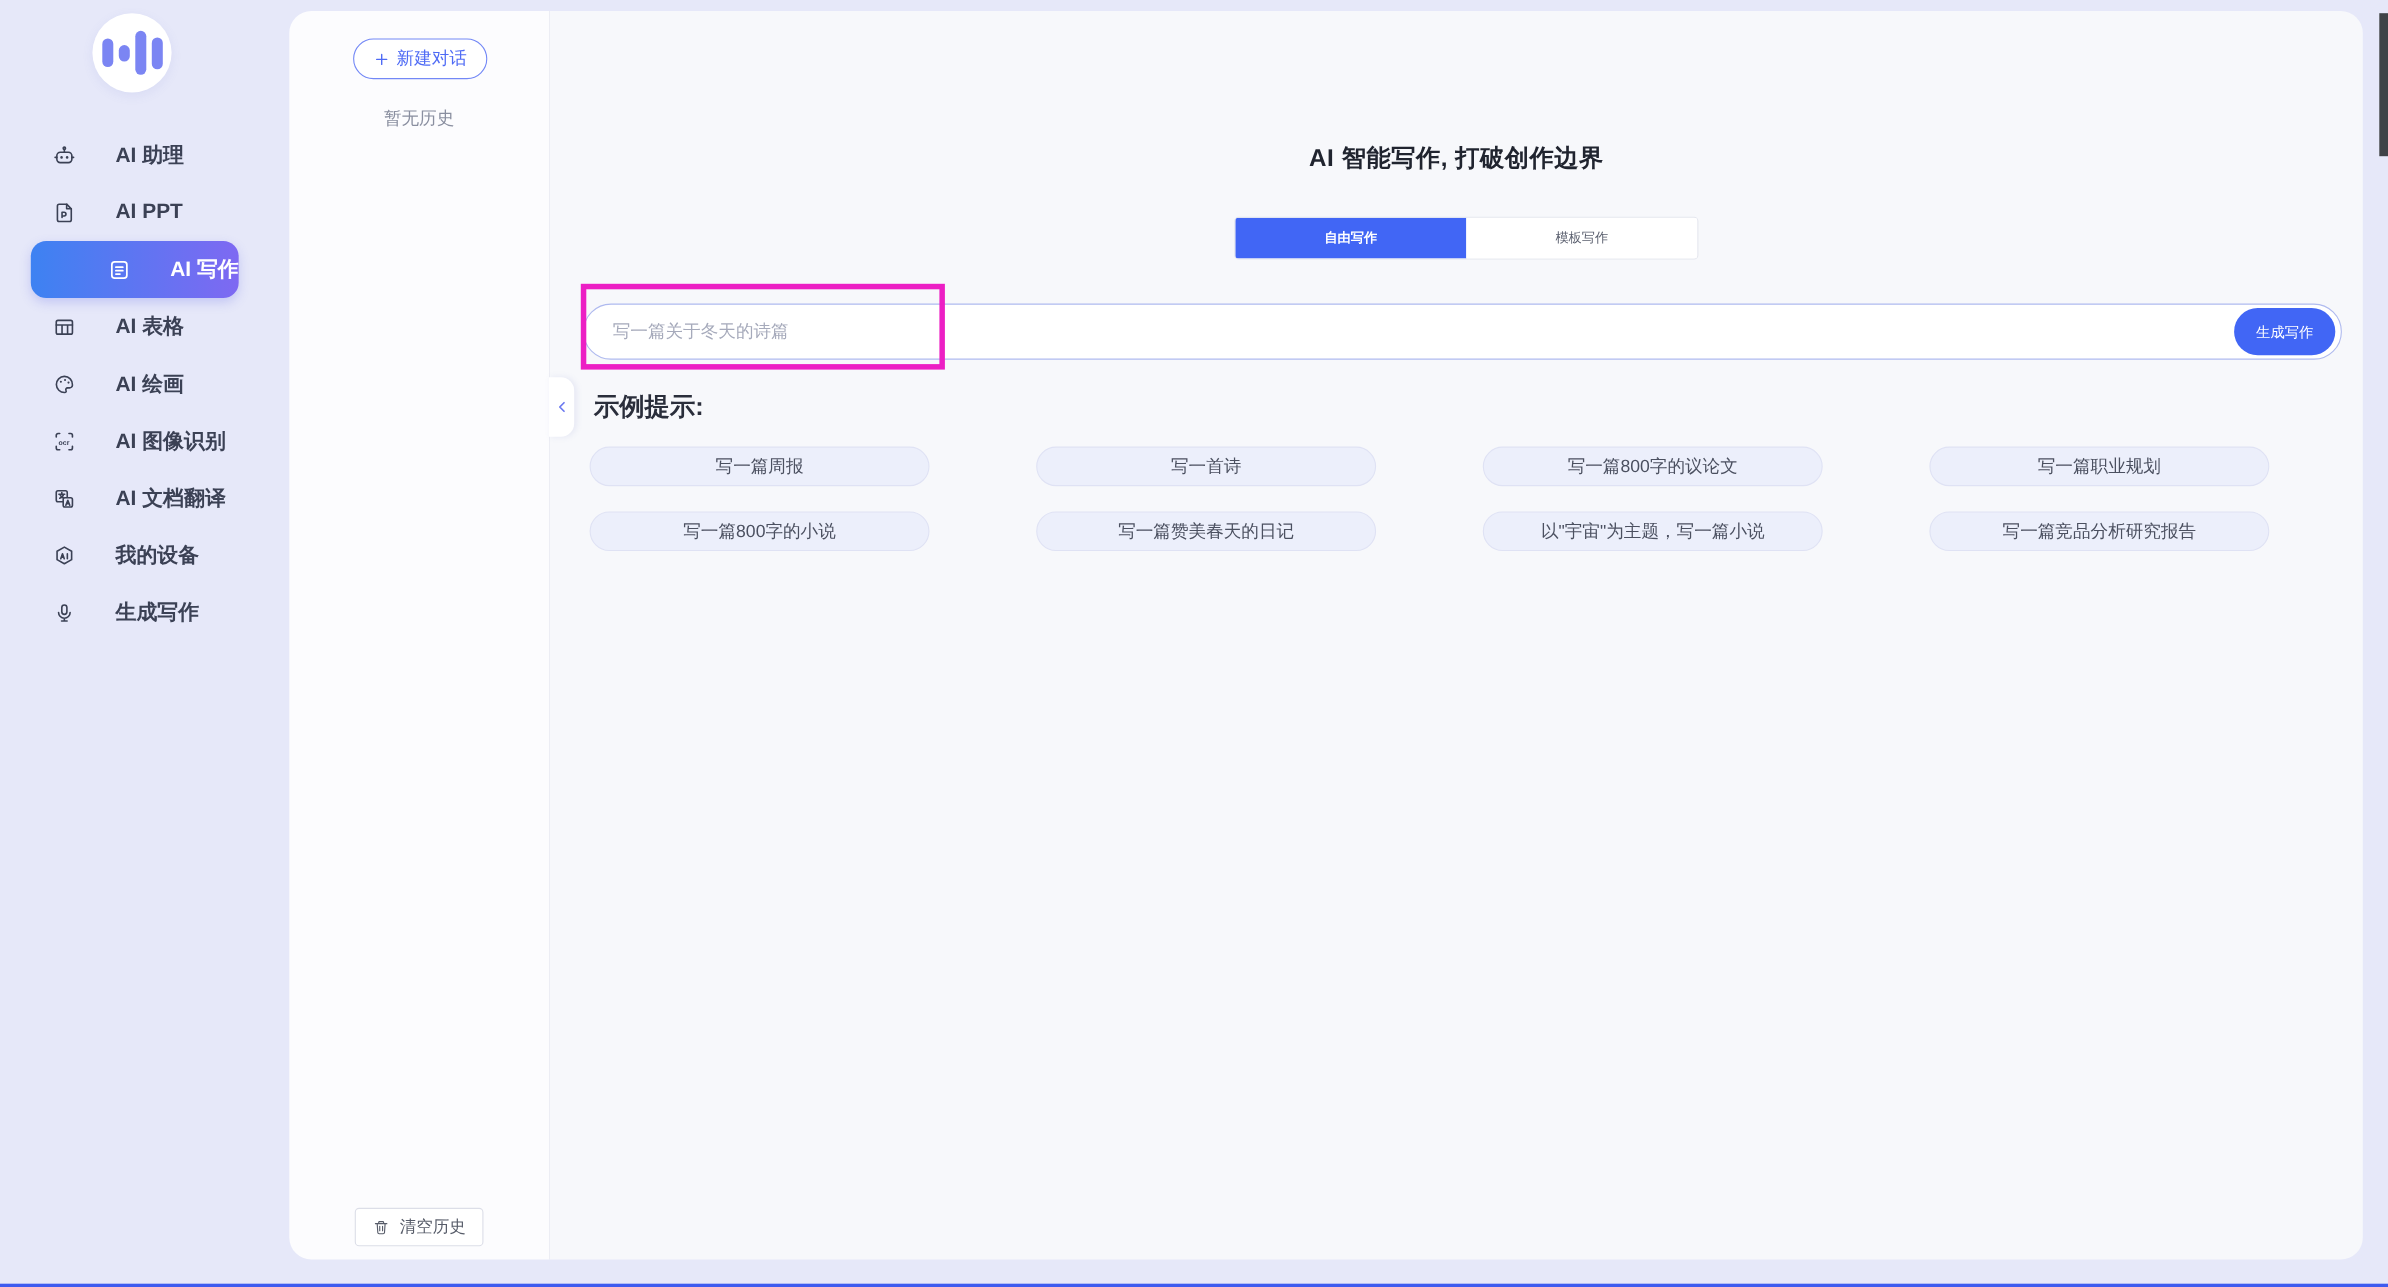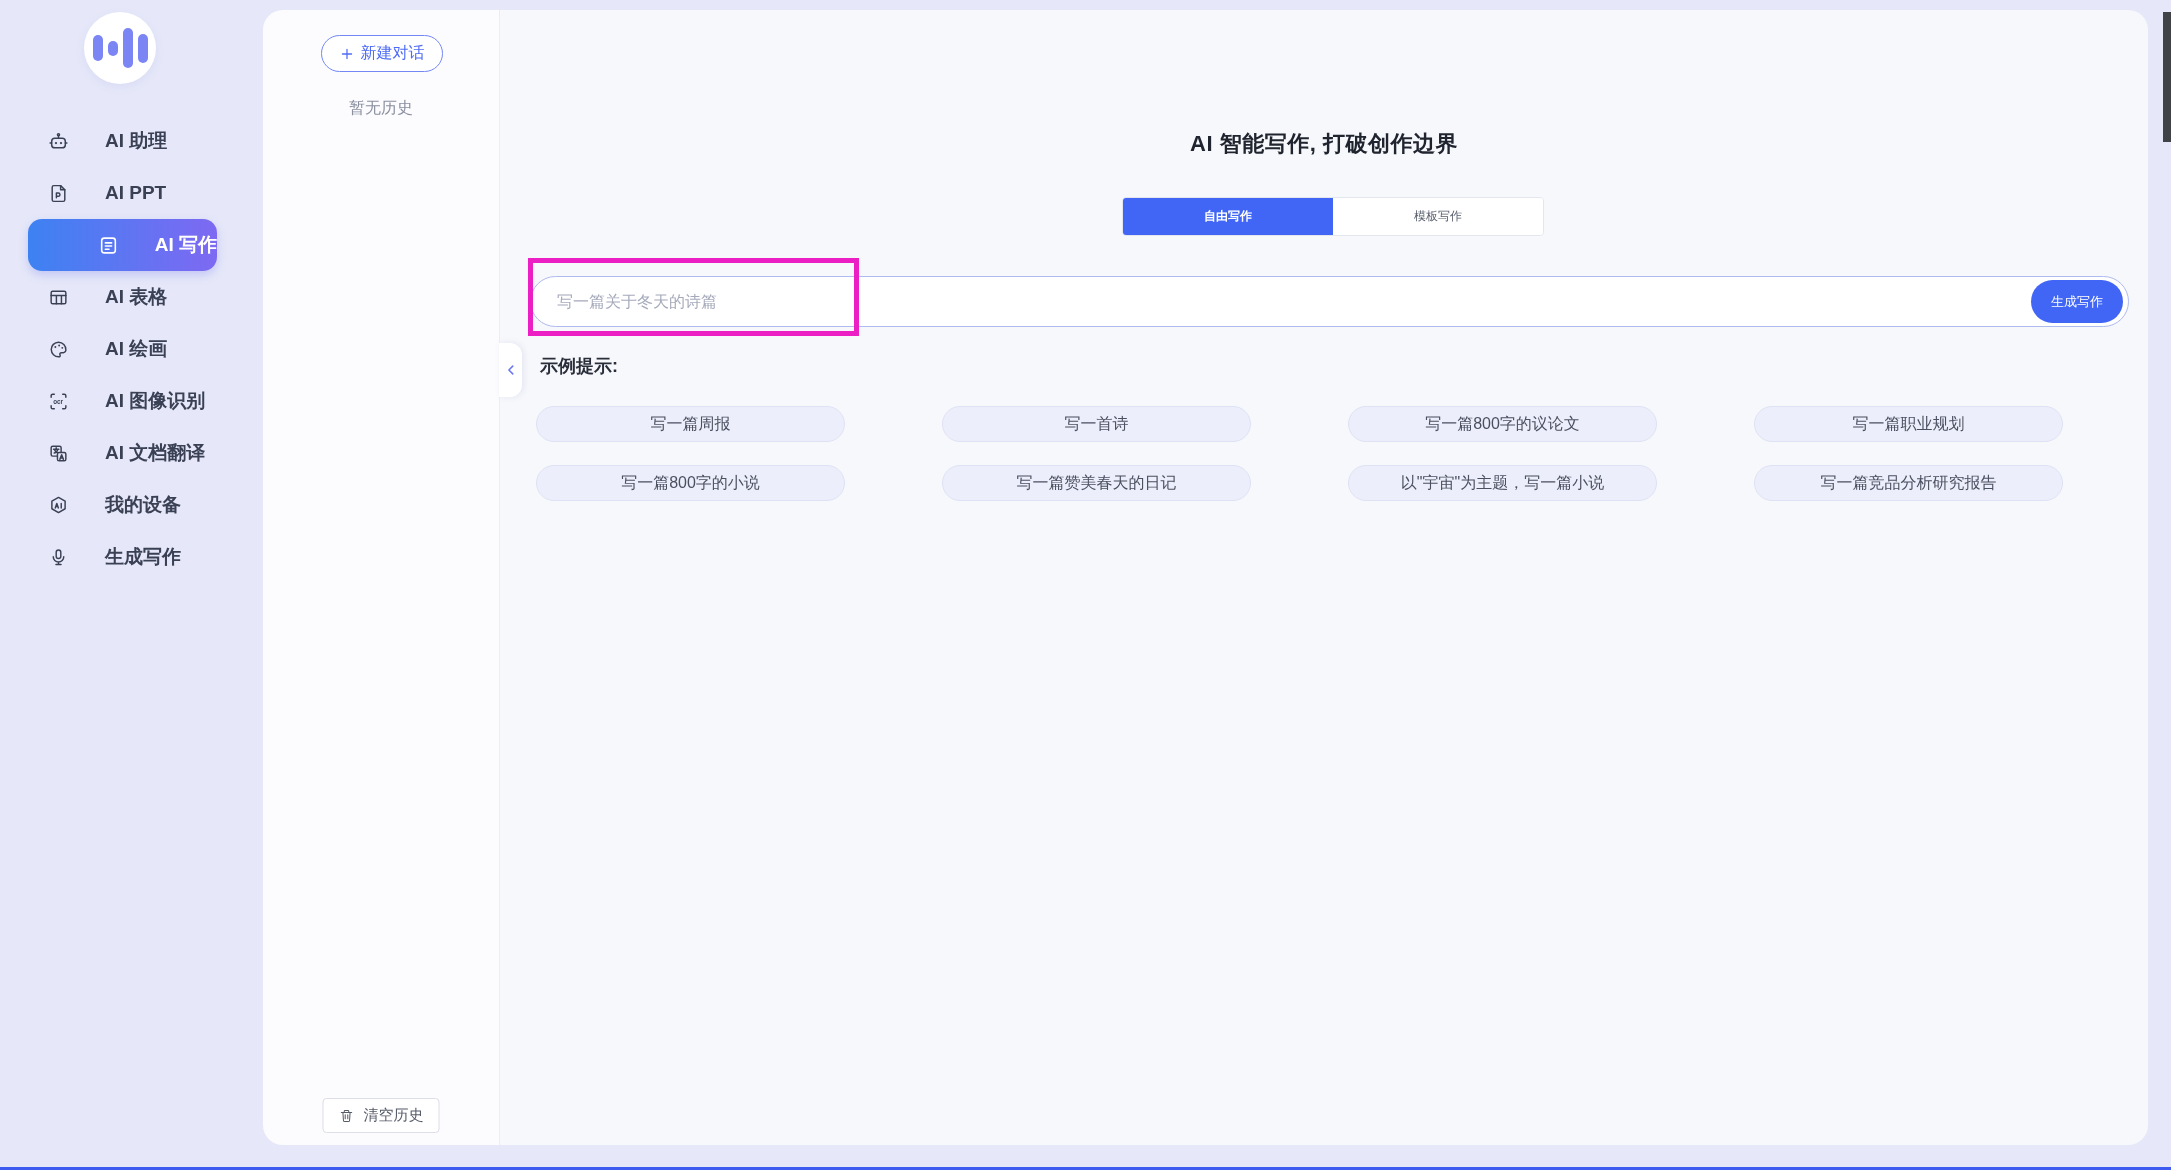--- a/index.html
+++ b/index.html
@@ -110,21 +110,21 @@
     font-size:13px; cursor:pointer; font-family:Liberation Serif, serif;
   }
 
   .highlight-box {
     position:absolute; left:528px; top:258px; width:331px; height:78px;
     border:5px solid #EC1FC4; z-index:6; pointer-events:none;
   }
 
   .examples-heading {
     position:absolute; left:40px; top:344px;
-    font-size:18px; font-weight:bold; color:#2A2E3B;
+    font-size:23px; font-weight:bold; color:#2A2E3B;
   }
   .chips {
     position:absolute; left:36px; top:396px; width:1526px;
     display:grid; grid-template-columns:repeat(4,309px);
     column-gap:97px; row-gap:23px;
   }
   .chip {
     height:36px; border-radius:18px;
     background:#ECEFFB; border:1px solid #DFE2F4;
     display:flex; align-items:center; justify-content:center;

